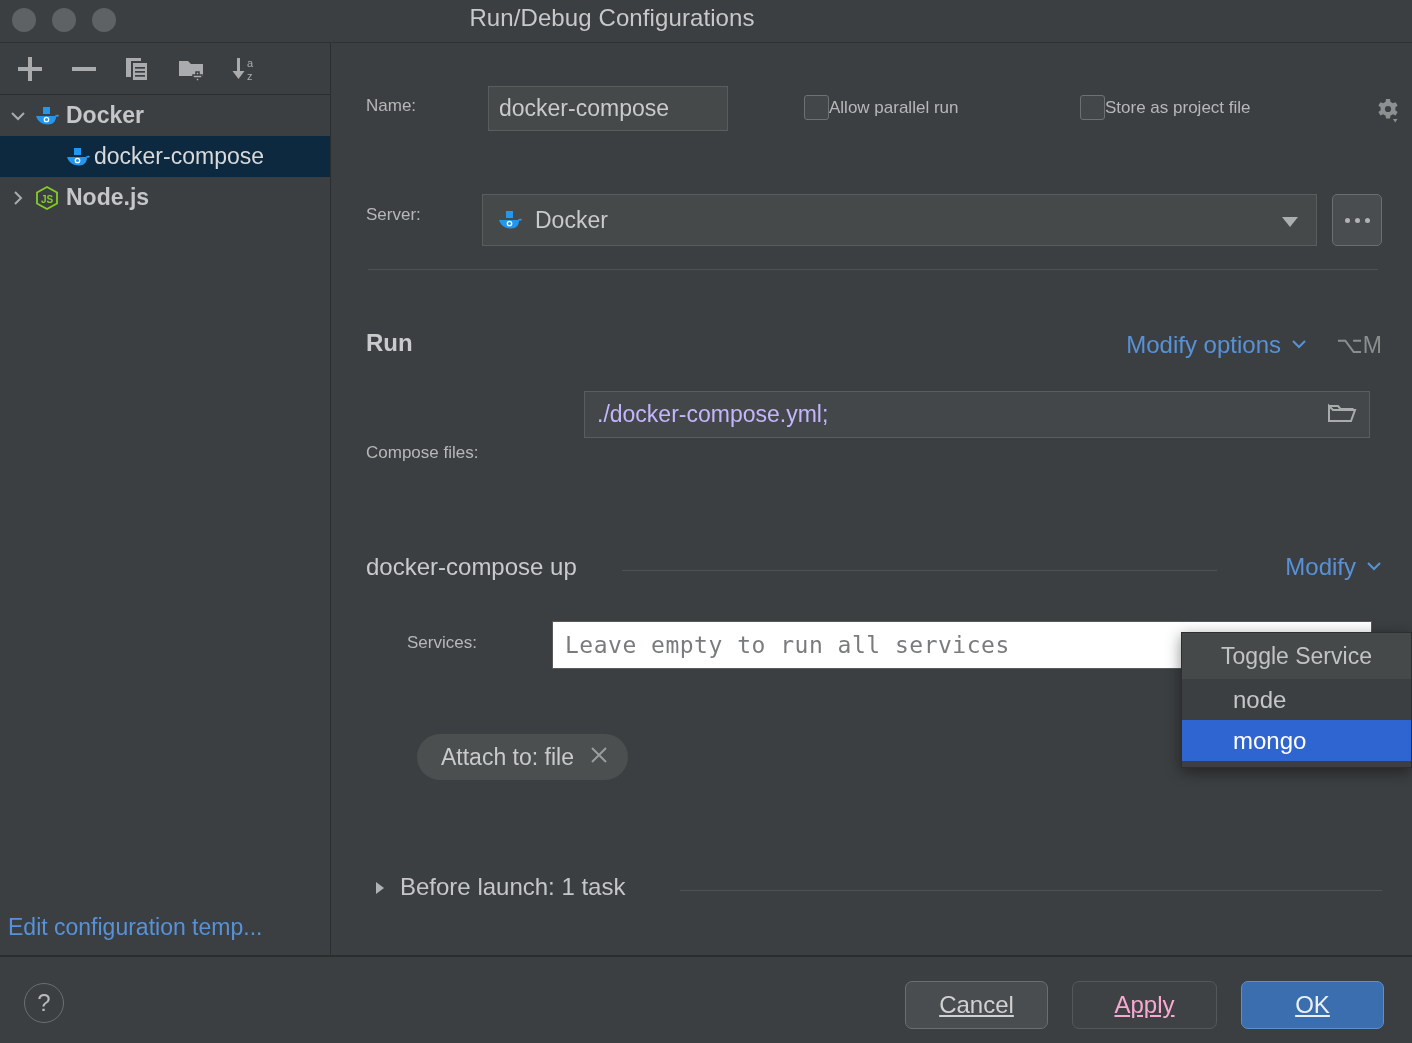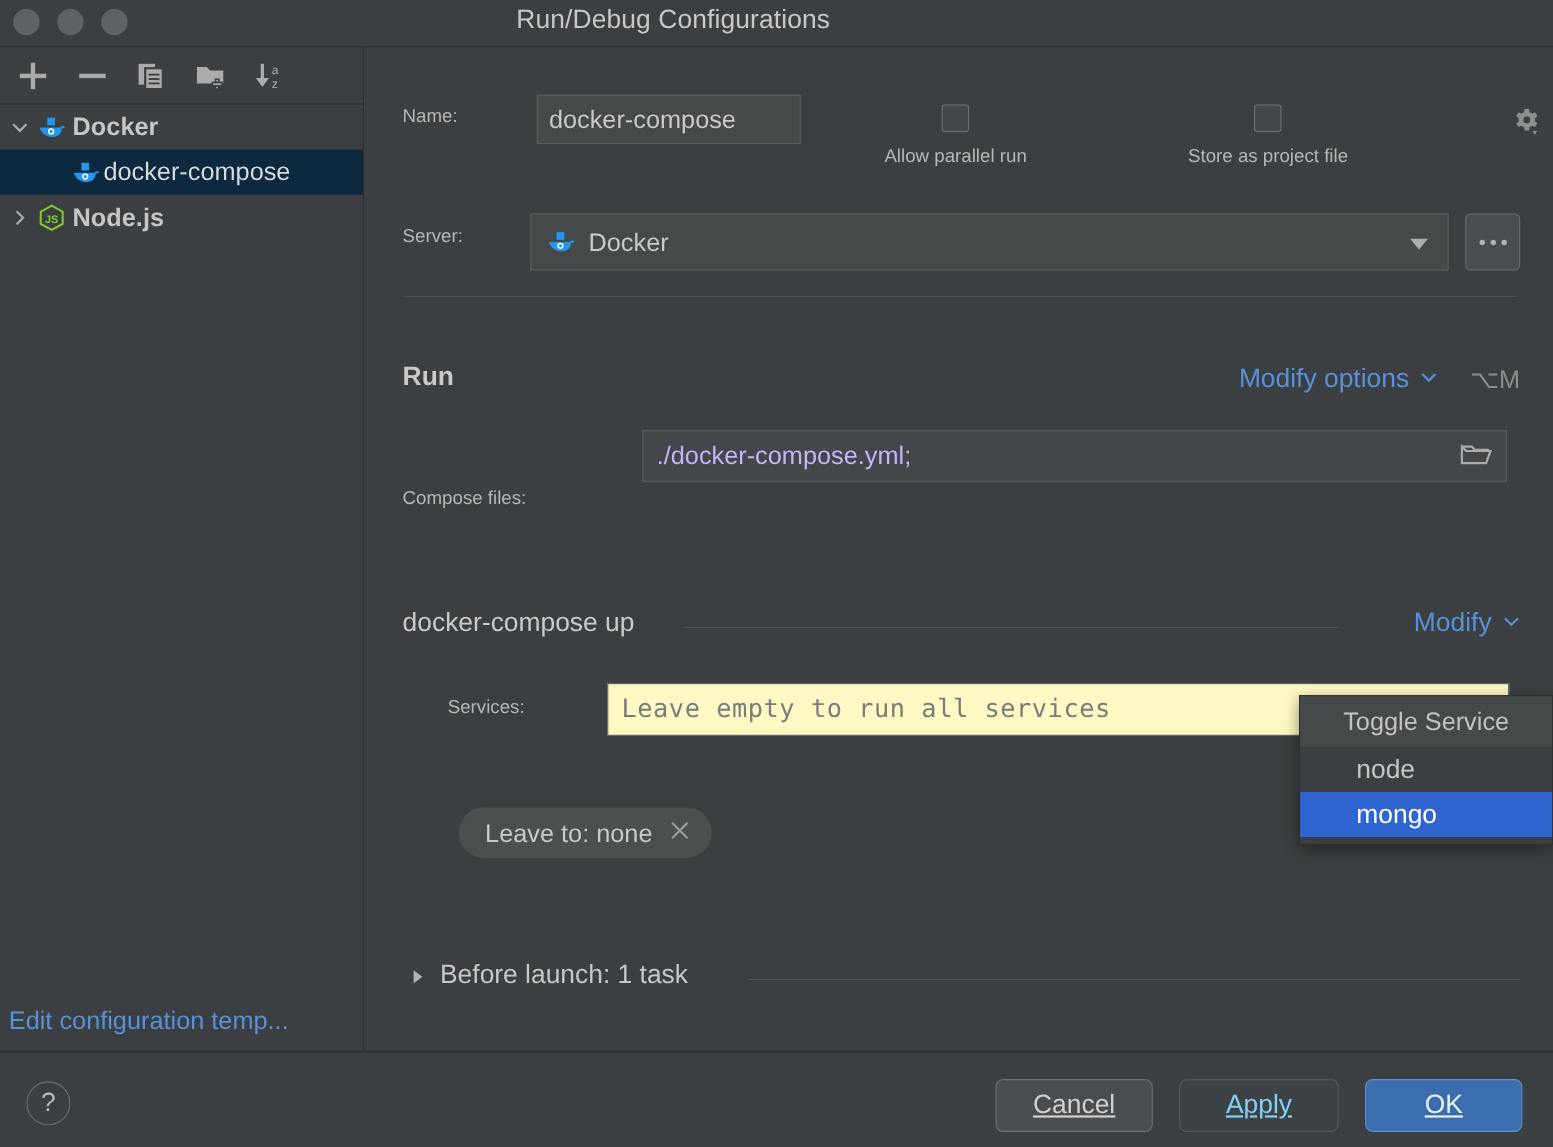--- a/index.html
+++ b/index.html
@@ -169,23 +169,21 @@
     font-family: "Liberation Sans", sans-serif;
     padding: 0 10px;
     outline: none;
     border-radius: 0;
   }
   .checkbox-wrap {
     position: absolute;
     display: flex;
     align-items: center;
     top: 9px;
-    gap: 12px;
-    cursor: default;
-    flex-direction: column;
+    cursor: default;
   }
   .cbox {
     width: 25px; height: 25px;
     border: 1px solid #6e7172;
     border-radius: 3px;
     background: #43474a;
     box-sizing: border-box;
     flex: none;
   }
   #allow-parallel { left: 472px; }
@@ -365,21 +363,21 @@
 
   
   #services-label {
     position: absolute;
     left: 75px; top: 590px;
   }
   #services-field {
     position: absolute;
     left: 220px; top: 578px;
     width: 820px; height: 48px;
-    background: #fef9c3;
+    background: #ffffff;
     border: 1px solid #58595b;
     box-sizing: border-box;
   }
   #services-placeholder {
     position: absolute;
     left: 12px; top: 10px;
     font-size: 23px;
     font-family: "DejaVu Sans Mono", monospace;
     color: #797c7d;
     letter-spacing: 0.5px;
@@ -518,21 +516,21 @@
   #btn-cancel {
     left: 905px; width: 143px;
     background: #4a4d4f;
     border: 1px solid #6b6e6f;
     color: #d0d1d2;
   }
   #btn-apply {
     left: 1072px; width: 145px;
     background: #3f4244;
     border: 1px solid #55585a;
-    color: #7dd3fc;
+    color: #f9a8d4;
   }
   #btn-ok {
     left: 1241px; width: 143px;
     background: #3b6eae;
     border: 1px solid #5b8fd0;
     color: #eaf0f6;
   }
 
   .hline-sidebar-bottom {
     position: absolute;
@@ -752,21 +750,21 @@
       </span>
       <span id="services-expand">
         <svg width="26" height="26" viewBox="0 0 26 26">
           <path d="M24 2 L15 11 M24 2 L24 9 M24 2 L17 2" stroke="#8d9091" stroke-width="2" fill="none"></path>
           <path d="M2 24 L11 15 M2 24 L2 17 M2 24 L9 24" stroke="#8d9091" stroke-width="2" fill="none"></path>
         </svg>
       </span>
     </div>
 
     <div id="attach-chip">
-      <span class="txt">Leave to: none</span>
+      <span class="txt">Attach to: file</span>
       <span>
         <svg width="22" height="22" viewBox="0 0 22 22">
             <path d="M4 4 L18 18 M18 4 L4 18" stroke="#9a9d9e" stroke-width="2"></path>
           </svg>
       </span>
     </div>
 
     <div id="before-launch">
       <span id="bl-twisty">
         <svg width="16" height="18" viewBox="0 0 16 18">

